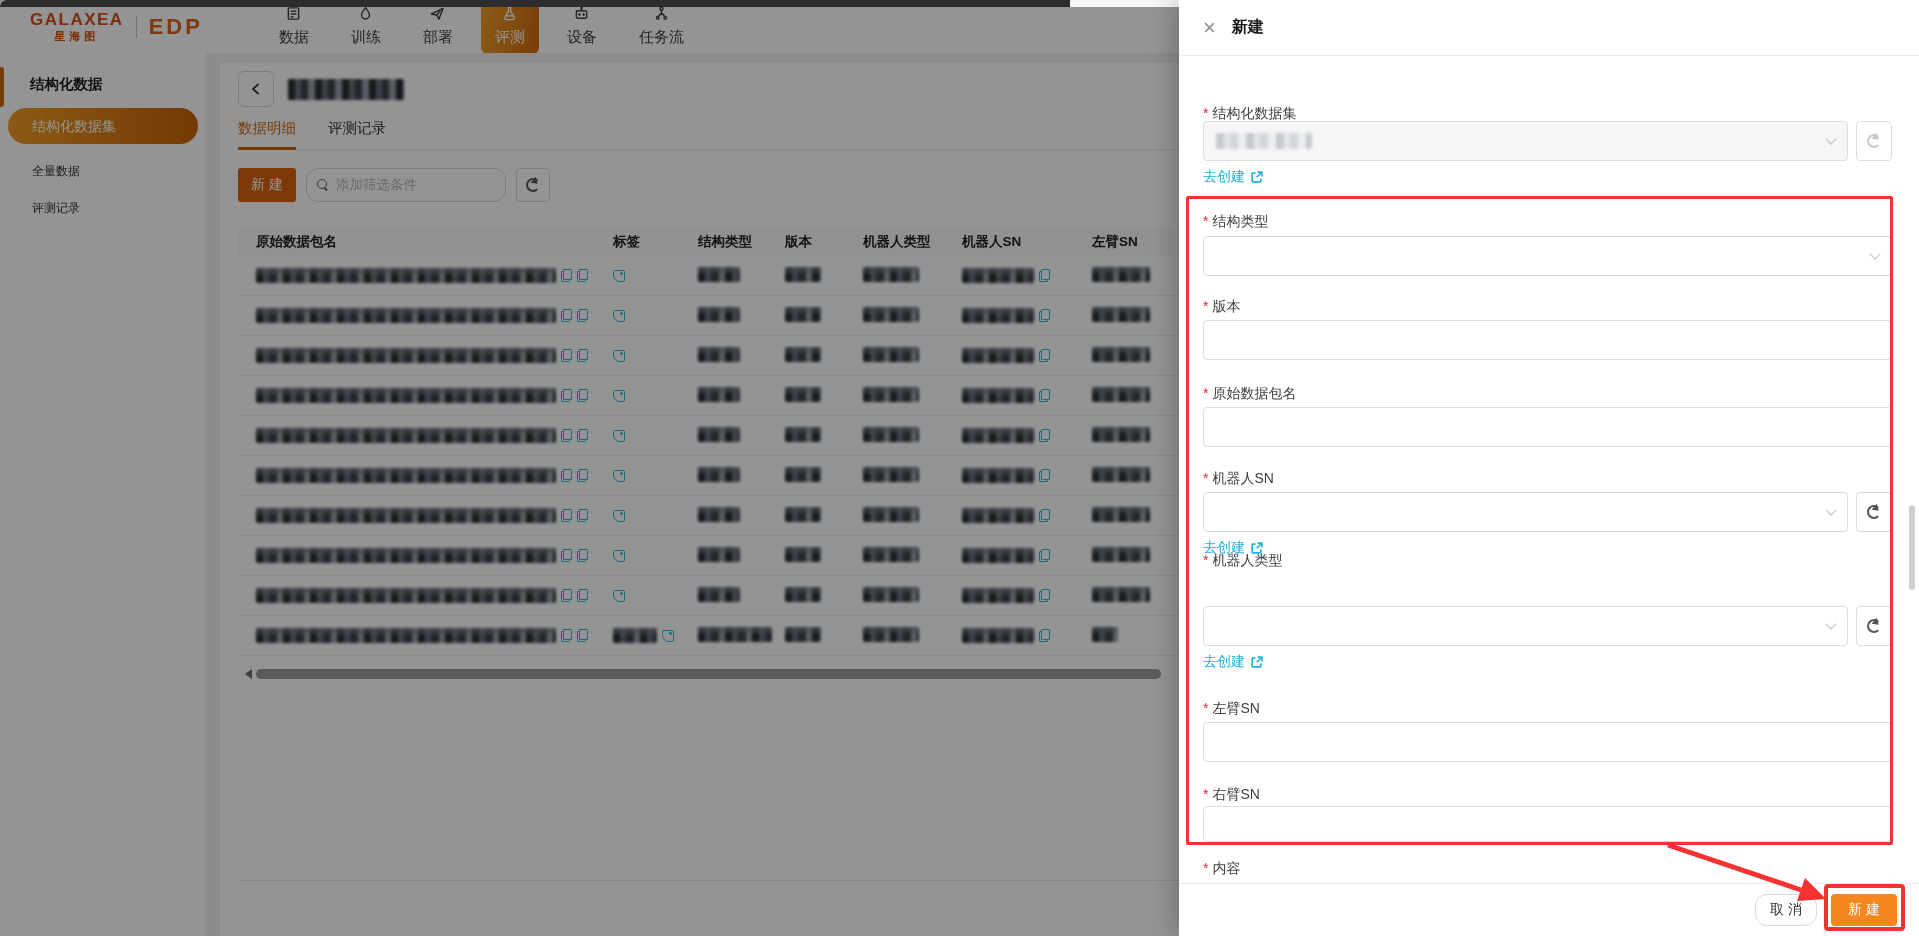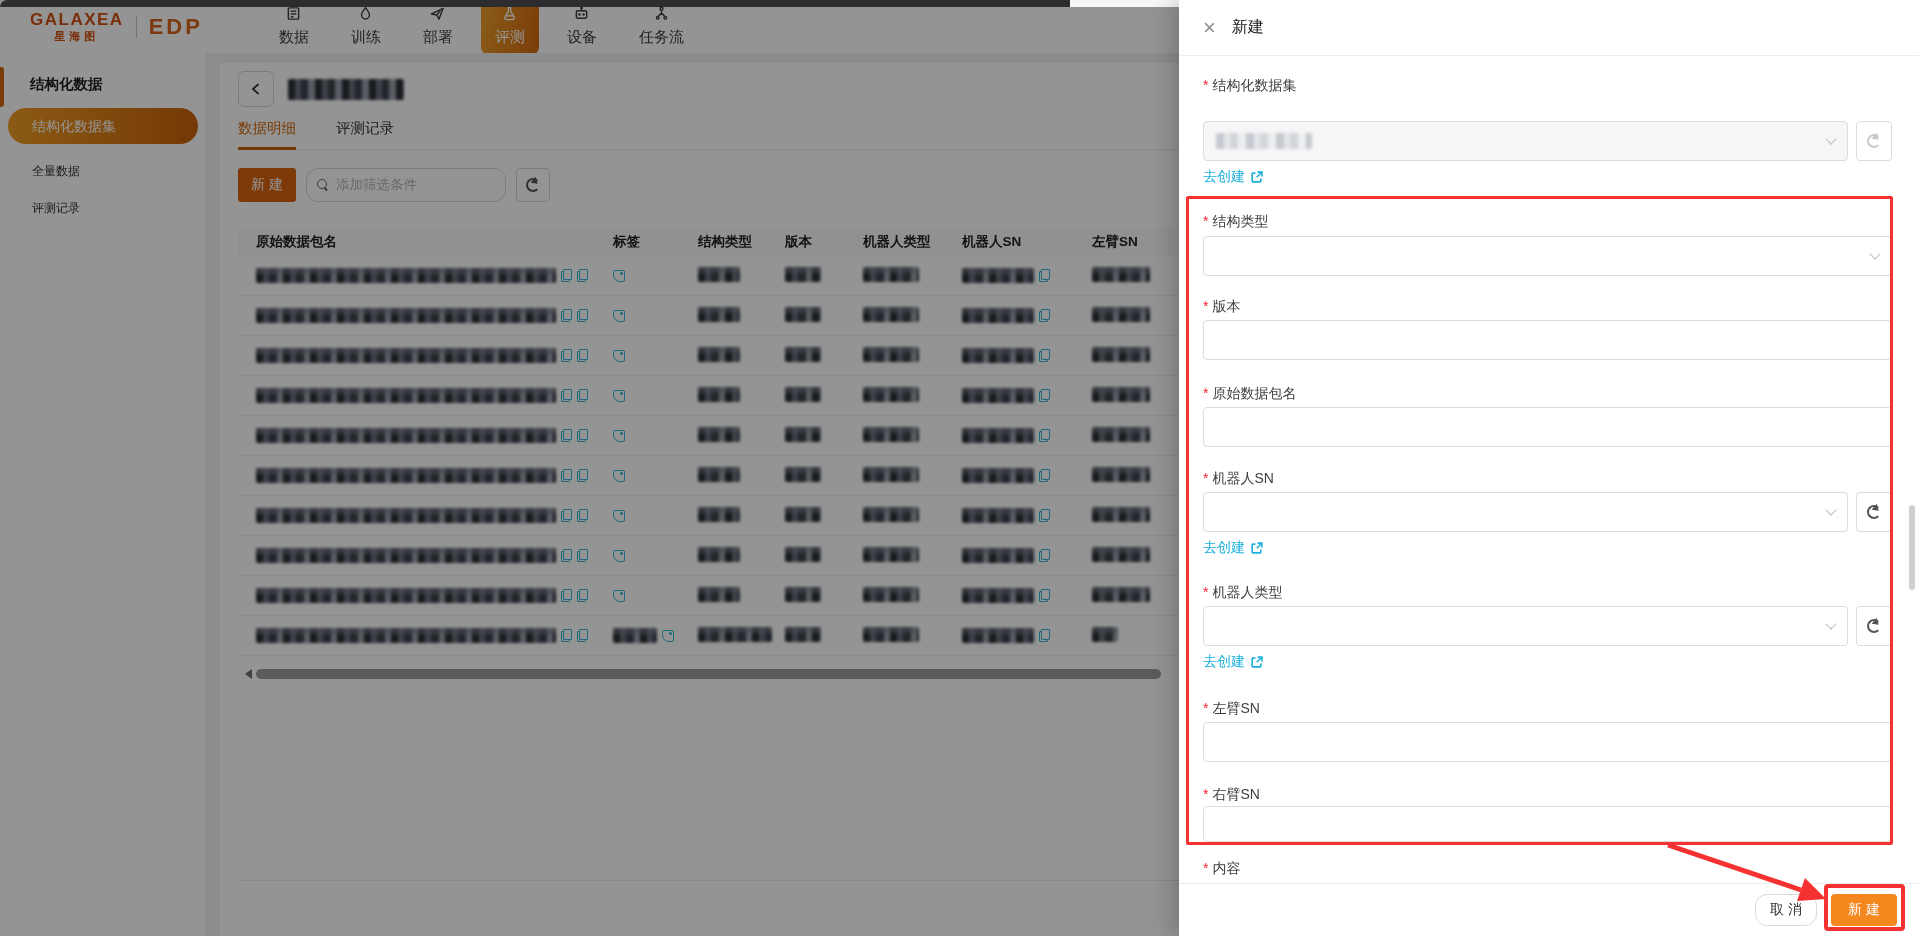--- a/index.html
+++ b/index.html
@@ -28,21 +28,21 @@
   .side-item { margin-top:17px; padding-left:32px; font-size:12px; color:#333; line-height:20px; cursor:pointer; }
 
   
   .content { position:absolute; left:206px; top:53px; right:0; bottom:0; background:#f1f2f4; }
   .panel { position:absolute; left:14px; top:10px; right:0; bottom:0; background:#fff; padding:8px 0 0 18px; }
   .back-row { display:flex; align-items:center; height:36px; }
   .back-btn { width:36px; height:36px; border:1px solid #d4d4d4; border-radius:6px; background:#fff; display:flex; align-items:center; justify-content:center; cursor:pointer; }
   .title-mosaic { width:116px; height:21px; margin-left:14px; border-radius:2px;
     background:repeating-linear-gradient(90deg,#2a2e35 0 7px,#6a717b 7px 13px,#3c424b 13px 20px,#9aa1ab 20px 27px);
     filter:blur(1.6px); }
-  .tabs { display:flex; gap:40px; margin-top:12px; border-bottom:1px solid #e9e9e9; width:99%; }
+  .tabs { display:flex; gap:32px; margin-top:12px; border-bottom:1px solid #e9e9e9; width:99%; }
   .tab { font-size:14.5px; color:#333; padding-bottom:9px; cursor:pointer; }
   .tab.active { color:#d2690e; border-bottom:3px solid #c96208; margin-bottom:-1px; }
   .toolbar { margin-top:18px; display:flex; gap:10px; align-items:center; }
   .btn-create { width:58px; height:34px; background:#d7650f; border:none; border-radius:3px; color:#fff; font-size:14px; cursor:pointer; font-family:inherit; }
   .search-box { width:200px; height:34px; border:1px solid #d6d6d6; border-radius:12px; background:#fff; display:flex; align-items:center; padding-left:10px; gap:7px; }
   .search-ph { font-size:13.5px; color:#b5b5b5; }
   .ic-search { position:relative; width:12px; height:12px; flex:0 0 auto; }
   .ic-search::before { content:""; position:absolute; left:0; top:0; width:8px; height:8px; border:1.6px solid #666; border-radius:50%; }
   .ic-search::after { content:""; position:absolute; left:8px; top:8px; width:4px; height:1.6px; background:#666; transform:rotate(45deg); transform-origin:0 0; }
   .btn-refresh { width:34px; height:34px; border:1px solid #d6d6d6; border-radius:4px; background:#fff; display:flex; align-items:center; justify-content:center; cursor:pointer; }
@@ -78,21 +78,21 @@
 
   
   .mask { position:absolute; inset:0; background:rgba(0,0,0,0.42); z-index:50; }
   .strip-l { position:absolute; top:0; left:0; width:1070px; height:7px; background:#2d2d2f; border-top-left-radius:9px; z-index:60; }
   .strip-r { position:absolute; top:0; left:1070px; right:0; height:7px; background:#f5f6f7; z-index:60; }
 
   
   .drawer { position:absolute; top:0; right:0; width:740px; height:936px; background:#fff; z-index:70; box-shadow:-8px 0 20px rgba(0,0,0,.18); }
   .d-header { height:56px; display:flex; align-items:center; padding-left:24px; border-bottom:1px solid #ececec; }
   .d-close { font-size:22px; color:#909090; line-height:1; cursor:pointer; margin-right:16px; }
-  .d-title { font-size:16px; font-weight:400; color:#1a1a1a; }
+  .d-title { font-size:16px; font-weight:700; color:#1a1a1a; }
   .fld { position:absolute; left:24px; width:689px; }
   .fld-label { font-size:14px; color:#404040; }
   .req { color:#f5222d; margin-right:4px; }
   .ctl-row { display:flex; gap:8px; }
   .ctl { height:40px; border:1px solid #dcdcdc; border-radius:4px; background:#fff; display:flex; align-items:center; padding:0 12px; flex:1; }
   .ctl.gray { background:#f6f6f7; }
   .chev { width:8px; height:8px; border-right:1.6px solid #bfbfbf; border-bottom:1.6px solid #bfbfbf; transform:rotate(45deg); margin-left:auto; margin-top:-4px; }
   .mini-refresh { width:36px; height:40px; border:1px solid #dcdcdc; border-radius:4px; background:#fff; display:flex; align-items:center; justify-content:center; cursor:pointer; flex:0 0 auto; }
   .val-mosaic { width:96px; height:16px; border-radius:2px;
     background:repeating-linear-gradient(90deg,#c6c9cf 0 8px,#e3e5e9 8px 14px,#d2d5da 14px 22px,#edeef1 22px 30px);
@@ -432,21 +432,21 @@
   <div class="mask"></div>
   <div class="strip-l"></div>
   <div class="strip-r"></div>
 
   <div class="drawer">
     <div class="d-header">
       <span class="d-close">×</span>
       <span class="d-title">新建</span>
     </div>
 
-    <div class="fld" style="top:77px">
+    <div class="fld" style="top:105px">
       <div class="fld-label">
         <span class="req">*</span><span>结构化数据集</span>
       </div>
     </div>
     <div class="fld ctl-row" style="top:121px">
       <div class="ctl gray">
         <span class="val-mosaic"></span>
         <span class="chev"></span>
       </div>
       <div class="mini-refresh">
@@ -504,21 +504,21 @@
       <span class="golink">
         <span>去创建</span>
         <svg width="13" height="13" viewBox="0 0 12 12" fill="none" stroke="#1cb1dc" stroke-width="1.5">
             <path d="M5 2H2.6a.6.6 0 0 0-.6.6v6.8a.6.6 0 0 0 .6.6h6.8a.6.6 0 0 0 .6-.6V7"></path>
             <path d="M7 1h4v4"></path>
             <path d="M10.8 1.2 6.2 5.8"></path>
           </svg>
       </span>
     </div>
 
-    <div class="fld" style="top:584px">
+    <div class="fld" style="top:552px">
       <div class="fld-label"><span class="req">*</span><span>机器人类型</span></div>
     </div>
     <div class="fld ctl-row" style="top:606px">
       <div class="ctl">
           <span class="chev"></span>
         </div>
       <div class="mini-refresh">
           <span class="ic-refresh"></span>
         </div>
     </div>

